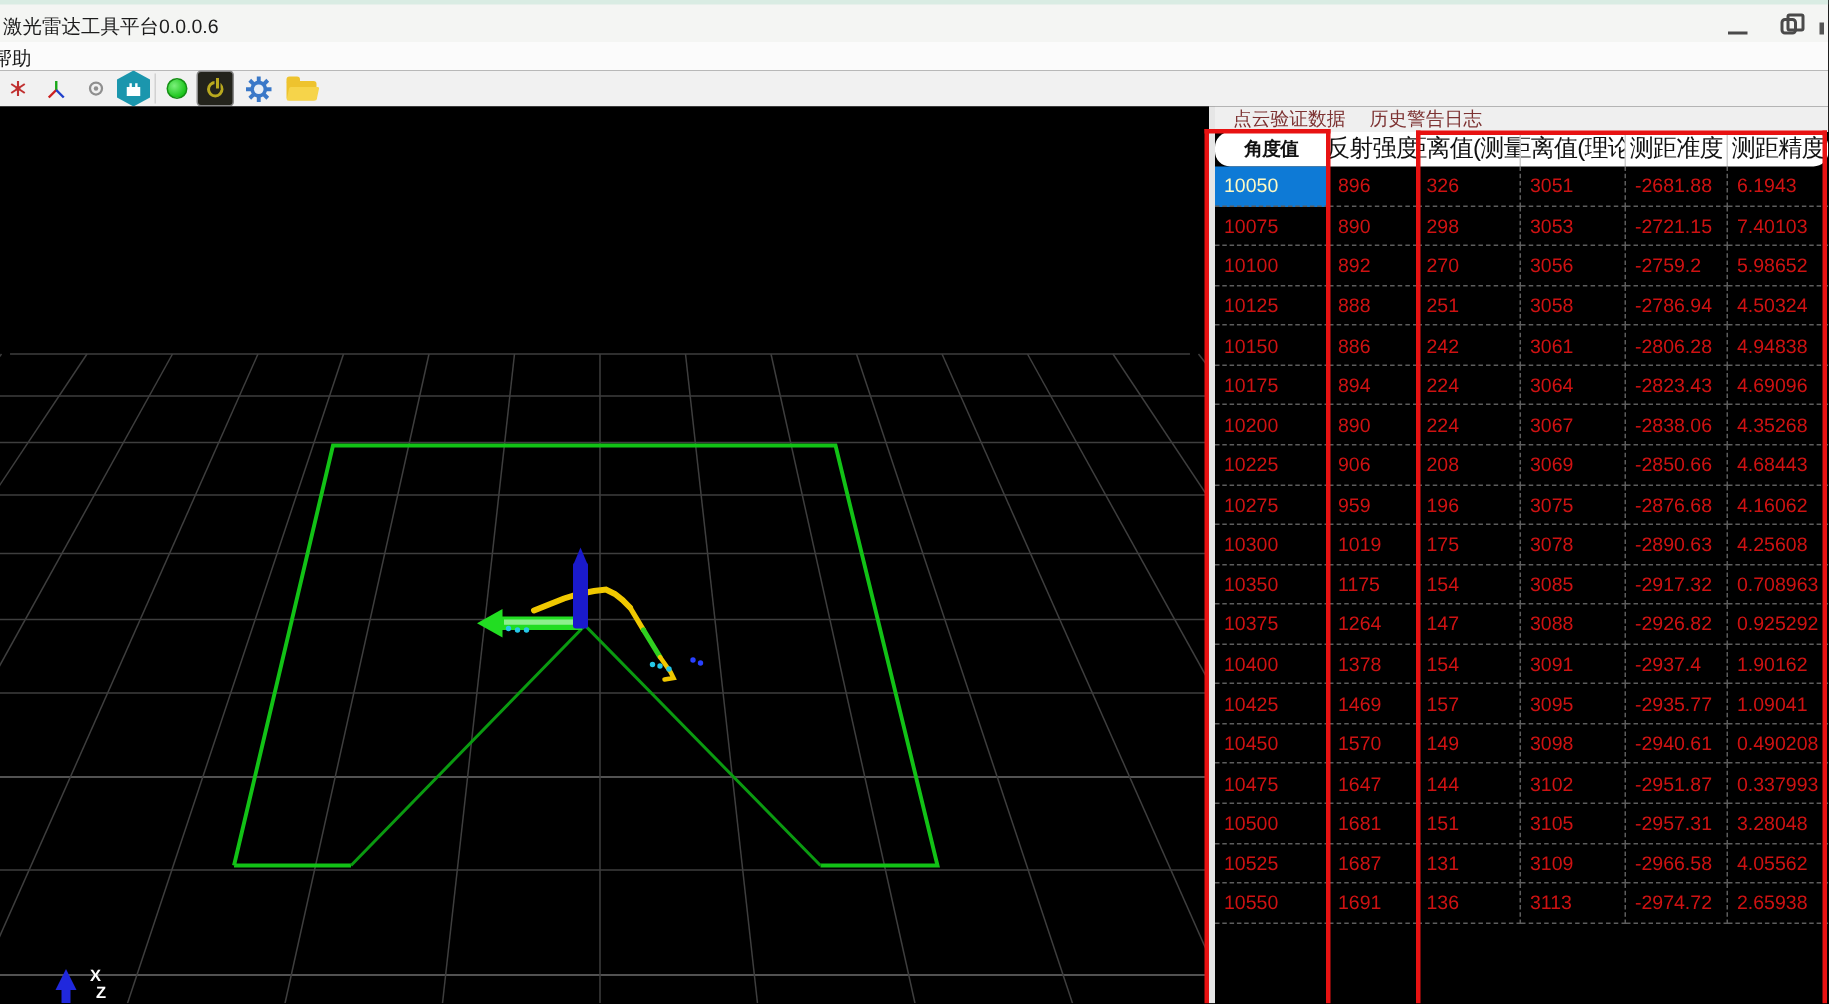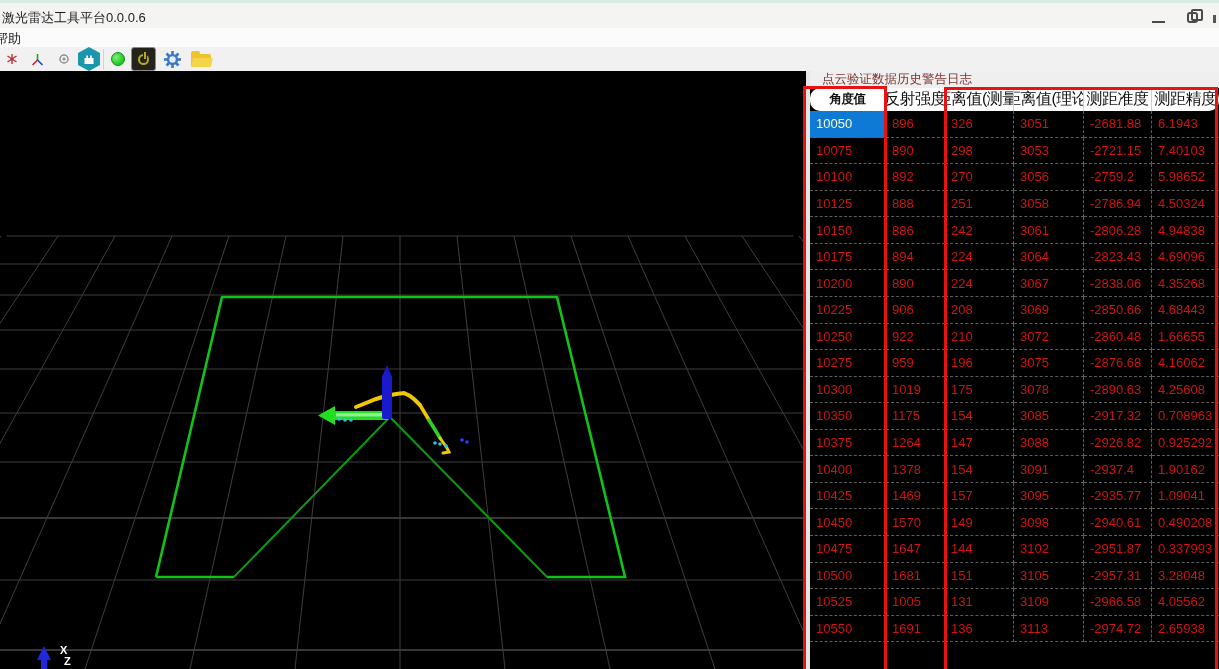--- a/index.html
+++ b/index.html
@@ -43,21 +43,21 @@
     background:#eec32e; border-radius:2px 2px 0 0; }
   .folder:after { content:""; position:absolute; left:0; top:4px; width:20px; height:9px;
     background:#f6d44a; border-radius:1px; transform:skewX(-12deg); transform-origin:bottom; }
 
   
   .viewport { position:absolute; left:0; top:71px; width:806px; height:598px; background:#000; overflow:hidden; }
   .splitter { position:absolute; left:806px; top:71px; width:4px; height:598px; background:#e6e6e6; }
 
   
   .tabbar { position:absolute; left:810px; top:71px; width:409px; height:17px; background:#efefef;
-    display:flex; align-items:center; padding-left:12px; }
+    display:flex; align-items:center; gap:16px; padding-left:12px; }
   .tab { font-size:12.5px; color:#7d3232; white-space:nowrap; cursor:default; }
   .table { position:absolute; left:810px; top:88px; width:409px; height:581px; background:#000; overflow:hidden; }
   .thead { display:flex; height:23px; background:#ffffff;border-radius:10px; }
   .th { font-size:16px; color:#111; display:flex; align-items:center; justify-content:center;
     border-right:1px solid #cfcfcf; white-space:nowrap; letter-spacing:-0.5px; overflow:hidden; }
   .th.bold { font-weight:bold; font-size:12.5px; }
   .tbody { position:relative; }
   .tr { display:flex; height:26.57px; }
   .td { font-size:13px; color:#cf1212; display:flex; align-items:center; padding-left:6px;
     border-right:1px dashed #5d5d5d; border-bottom:1px dashed #5d5d5d; overflow:hidden; white-space:nowrap; }
@@ -291,28 +291,20 @@
         </div>
         <div class="tr">
           <div class="td c0">10225</div>
           <div class="td c1">906</div>
           <div class="td c2">208</div>
           <div class="td c3">3069</div>
           <div class="td c4">-2850.66</div>
           <div class="td c5">4.68443</div>
         </div>
         <div class="tr">
-          <div class="td c0">10250</div>
-          <div class="td c1">922</div>
-          <div class="td c2">210</div>
-          <div class="td c3">3072</div>
-          <div class="td c4">-2860.48</div>
-          <div class="td c5">1.66655</div>
-        </div>
-        <div class="tr">
           <div class="td c0">10275</div>
           <div class="td c1">959</div>
           <div class="td c2">196</div>
           <div class="td c3">3075</div>
           <div class="td c4">-2876.68</div>
           <div class="td c5">4.16062</div>
         </div>
         <div class="tr">
           <div class="td c0">10300</div>
           <div class="td c1">1019</div>
@@ -372,21 +364,21 @@
         <div class="tr">
           <div class="td c0">10500</div>
           <div class="td c1">1681</div>
           <div class="td c2">151</div>
           <div class="td c3">3105</div>
           <div class="td c4">-2957.31</div>
           <div class="td c5">3.28048</div>
         </div>
         <div class="tr">
           <div class="td c0">10525</div>
-          <div class="td c1">1005</div>
+          <div class="td c1">1687</div>
           <div class="td c2">131</div>
           <div class="td c3">3109</div>
           <div class="td c4">-2966.58</div>
           <div class="td c5">4.05562</div>
         </div>
         <div class="tr">
           <div class="td c0">10550</div>
           <div class="td c1">1691</div>
           <div class="td c2">136</div>
           <div class="td c3">3113</div>

